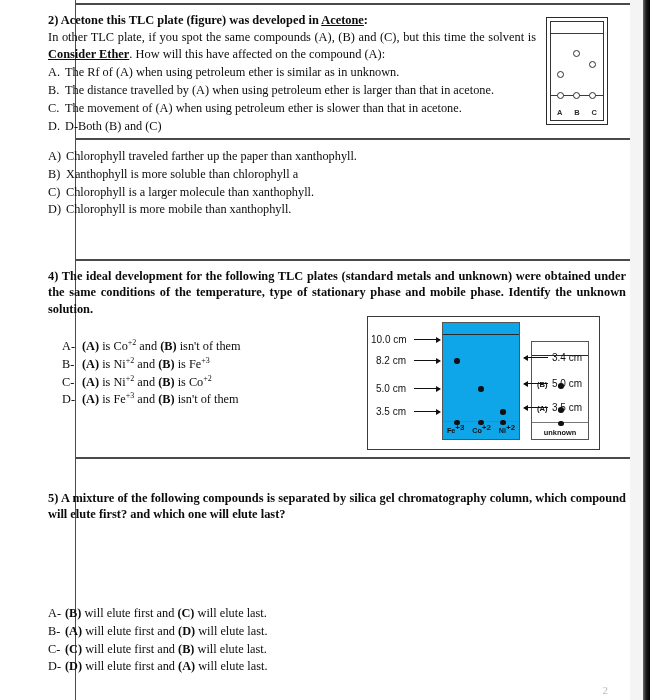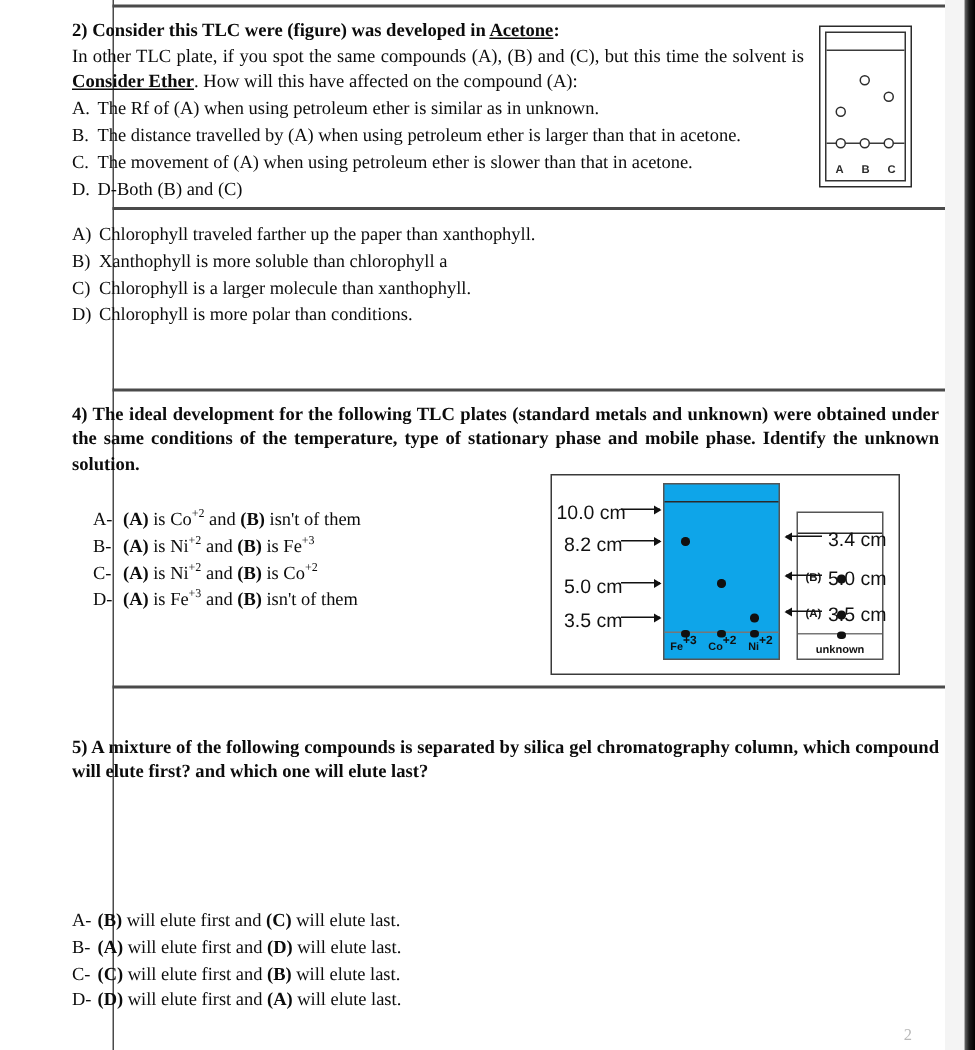--- a/index.html
+++ b/index.html
@@ -90,21 +90,21 @@
   }
   .plateStd .front{position:absolute;left:0;right:0;top:11px;height:1.3px;background:#2a2a2a;}
   .plateStd .base{position:absolute;left:0;right:0;bottom:17px;height:1.2px;background:#777;}
   .plateUnk{
     position:absolute;left:163px;top:24px;width:58px;height:99px;
     border:1.7px solid #555;background:#fff;box-sizing:border-box;
   }
   .plateUnk .front{position:absolute;left:0;right:0;top:13px;height:1.3px;background:#2a2a2a;}
   .plateUnk .base{position:absolute;left:0;right:0;bottom:16px;height:1.2px;background:#777;}
   .dot{position:absolute;width:5.5px;height:5.5px;border-radius:50%;background:#111;}
-  .mlabel{position:absolute;font-size:13px;color:#111;white-space:nowrap;}
+  .mlabel{position:absolute;font-size:10px;color:#111;white-space:nowrap;}
   .arrowL{position:absolute;height:1.2px;background:#111;}
   .arrowL:after{
     content:"";position:absolute;right:-1px;top:-2.4px;
     border-left:5px solid #111;border-top:3px solid transparent;border-bottom:3px solid transparent;
   }
   .arrowR{position:absolute;height:1.2px;background:#111;}
   .arrowR:after{
     content:"";position:absolute;left:-1px;top:-2.4px;
     border-right:5px solid #111;border-top:3px solid transparent;border-bottom:3px solid transparent;
   }
@@ -127,21 +127,21 @@
 <body>
 
 <div class="page">
   <div class="sheet"></div>
   <div class="border-left"></div>
   <div class="border-top"></div>
 
   <div class="block" style="left:48px;top:12px;width:488px;">
     <div class="qtext qhead">
       <span>2)</span>
-      <span>Consider this TLC were (figure) was developed in </span><span class="u">Acetone</span><span>:</span>
+      <span>Acetone this TLC plate (figure) was developed in </span><span class="u">Acetone</span><span>:</span>
     </div>
     <div class="qtext just" style="margin-top:1px;">
       <span>In other TLC plate, if you spot the same compounds (A), (B) and (C), but this time the solvent is </span><span class="u">Consider Ether</span><span>. How will this have affected on the compound (A):</span>
     </div>
     <div style="margin-top:2px;">
       <div class="opt optrow">
         <span class="optlbl" style="width:17px;">A.</span>
         <span class="optbody">The Rf of (A) when using petroleum ether is similar as in unknown.</span>
       </div>
       <div class="opt optrow">
@@ -191,21 +191,21 @@
       <div class="opt optrow">
         <span class="optlbl" style="width:18px;">B)</span>
         <span class="optbody">Xanthophyll is more soluble than chlorophyll a</span>
       </div>
       <div class="opt optrow">
         <span class="optlbl" style="width:18px;">C)</span>
         <span class="optbody">Chlorophyll is a larger molecule than xanthophyll.</span>
       </div>
       <div class="opt optrow">
         <span class="optlbl" style="width:18px;">D)</span>
-        <span class="optbody">Chlorophyll is more polar than conditions.</span>
+        <span class="optbody">Chlorophyll is more mobile than xanthophyll.</span>
       </div>
     </div>
   </div>
 
   <div class="sep" style="top:259px;"></div>
 
   <div class="block" style="left:48px;top:268px;width:578px;">
     <div class="qtext qhead just">
       <span>4)</span>
       <span>The ideal development for the following TLC plates (standard metals and unknown) were obtained under the same conditions of the temperature, type of stationary phase and mobile phase. Identify the unknown solution.</span>

